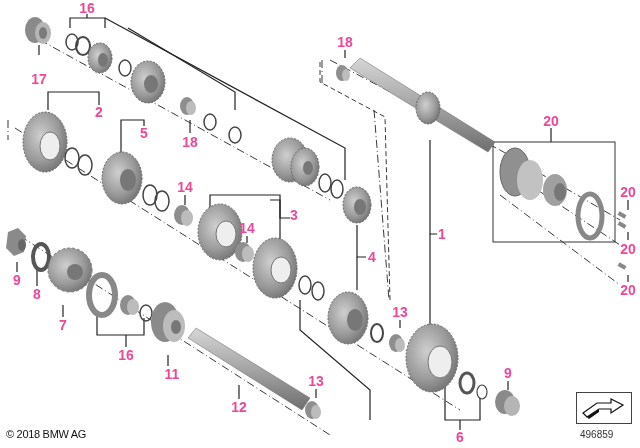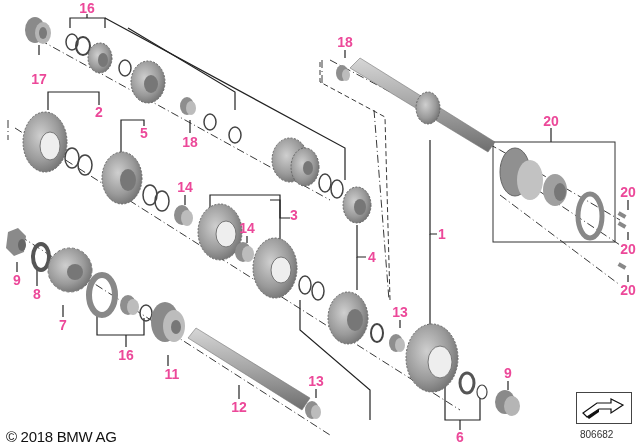--- a/index.html
+++ b/index.html
@@ -1,19 +1,19 @@
 <!DOCTYPE html>
 <html><head>
 <meta charset="utf-8">
 <style>
   html, body { margin:0; padding:0; background:#ffffff; }
   body { width:640px; height:448px; position:relative; overflow:hidden; font-family:"Liberation Sans", sans-serif; }
   #canvas { position:absolute; left:0; top:0; width:640px; height:448px; }
   .callout { position:absolute; font-family:"Liberation Sans", sans-serif; font-weight:bold; font-size:14px; color:#ec4899; line-height:14px; cursor:pointer; transform:translate(-50%,-50%); white-space:nowrap; }
-  .copyright { position:absolute; left:6px; top:428px; font-size:15px; color:#111; letter-spacing:-0.3px; }
+  .copyright { position:absolute; left:6px; top:428px; font-size:11px; color:#111; letter-spacing:-0.3px; }
   .diagram-id { position:absolute; left:580px; top:429px; font-size:10px; color:#333; }
   .nav-box { position:absolute; left:576px; top:392px; width:54px; height:30px; border:1px solid #444; background:#fff; cursor:pointer; }
 </style>
 </head>
 <body>
 
 <svg id="canvas" viewBox="0 0 640 448" xmlns="http://www.w3.org/2000/svg">
   <defs>
     <radialGradient id="gearG" cx="40%" cy="40%" r="70%">
       <stop offset="0%" stop-color="#cfcfcf"></stop>
@@ -269,13 +269,13 @@
 
 <div class="copyright">© 2018 BMW AG</div>
 
 <div class="nav-box">
   <svg width="54" height="30" viewBox="0 0 54 30">
     <polygon points="6,20 20,10 34,10 34,6 46,12 34,20 34,16 22,16 10,24" fill="#fff" stroke="#111" stroke-width="1.2"></polygon>
     <polygon points="10,24 22,16 22,19 12,26" fill="#111"></polygon>
   </svg>
 </div>
 
-<div class="diagram-id">806682</div>
+<div class="diagram-id">496859</div>
 
 </body></html>

